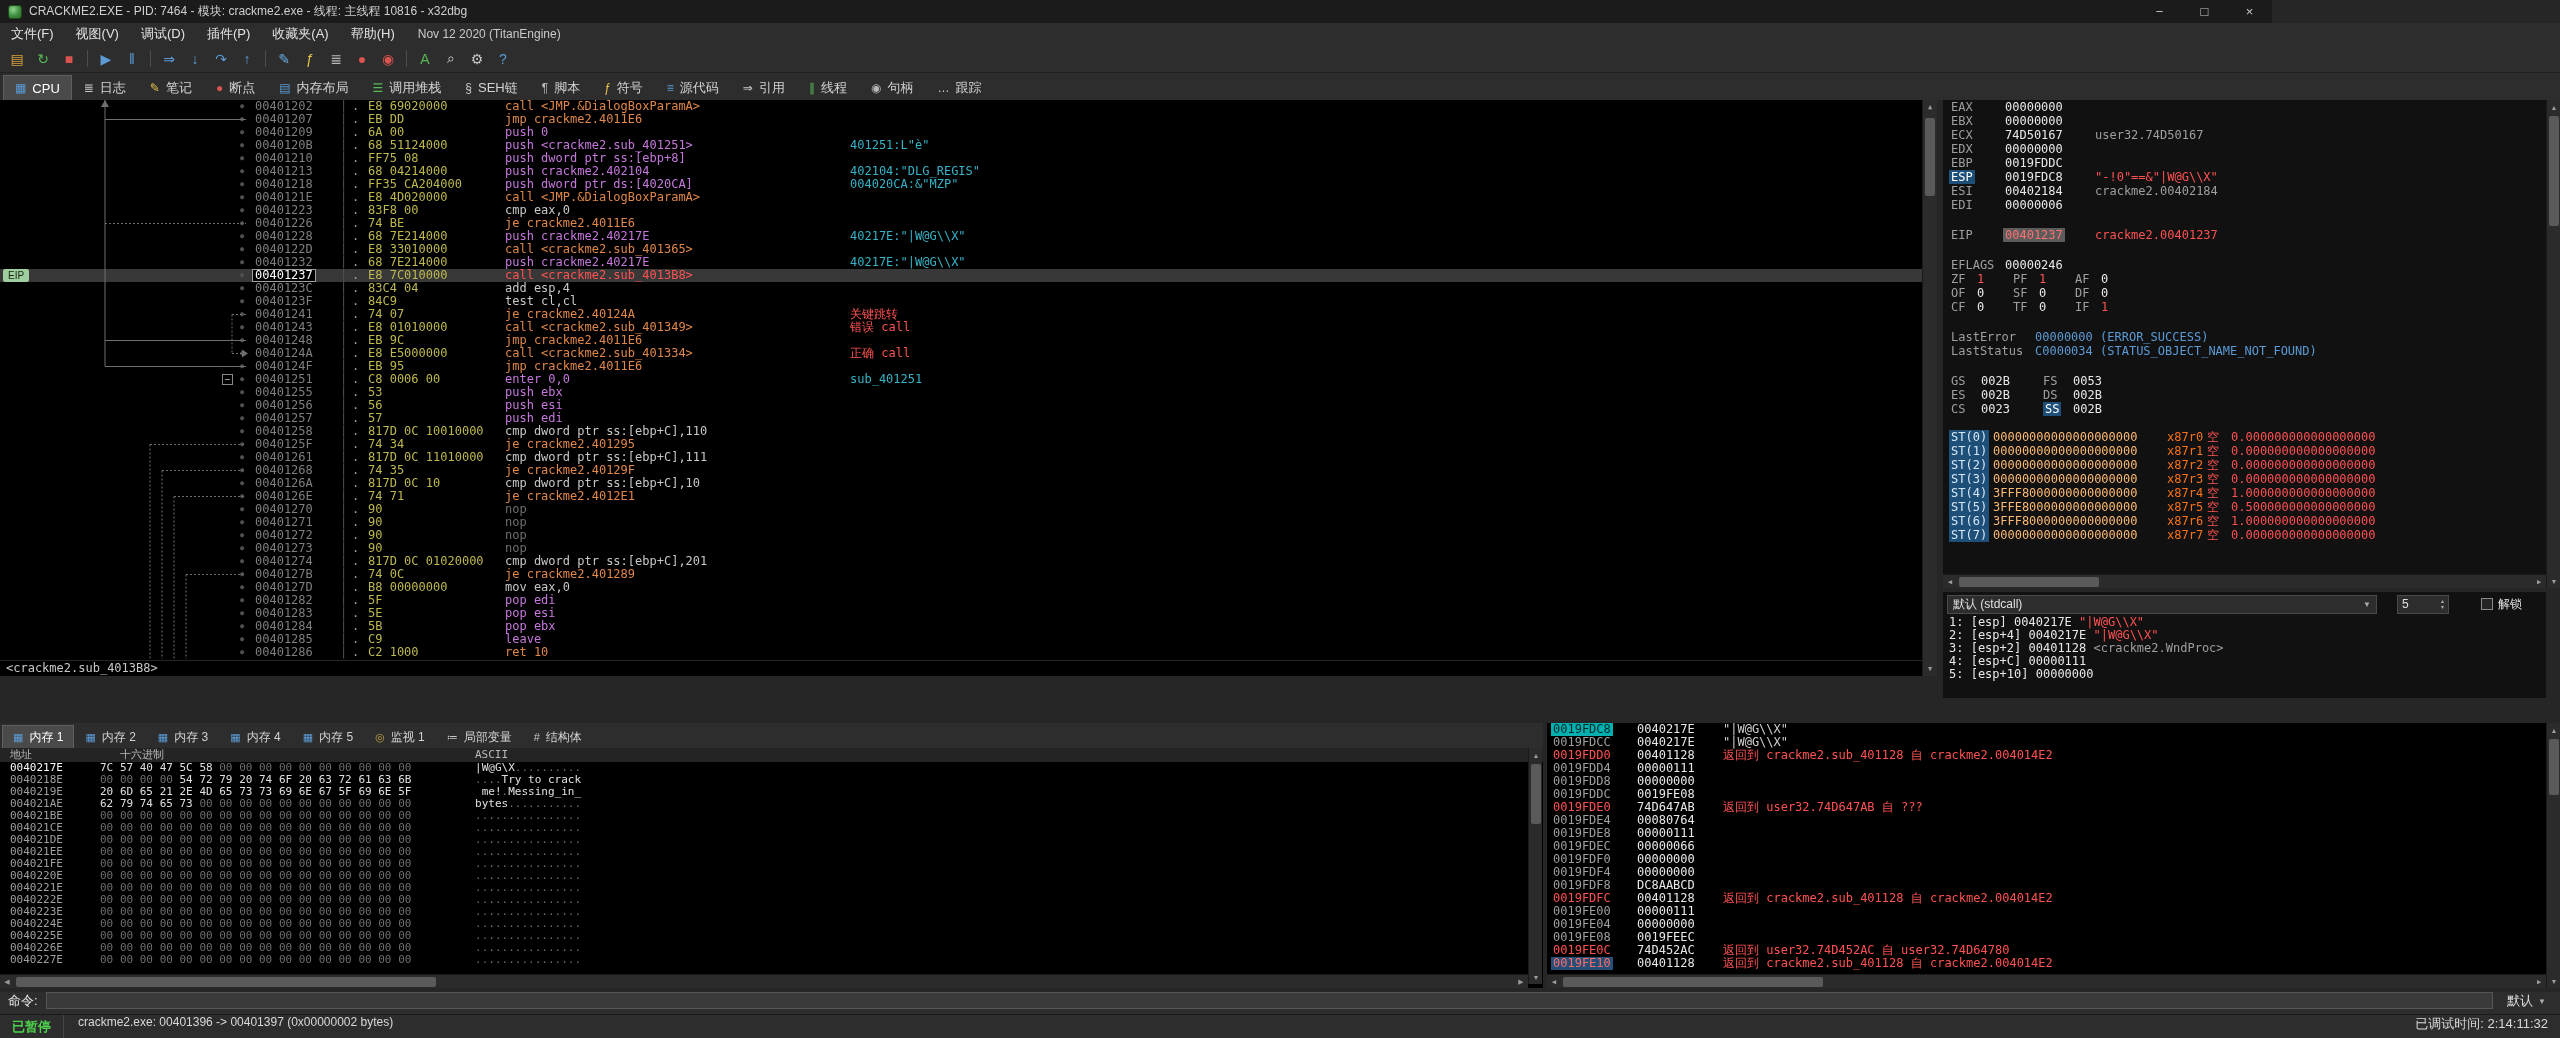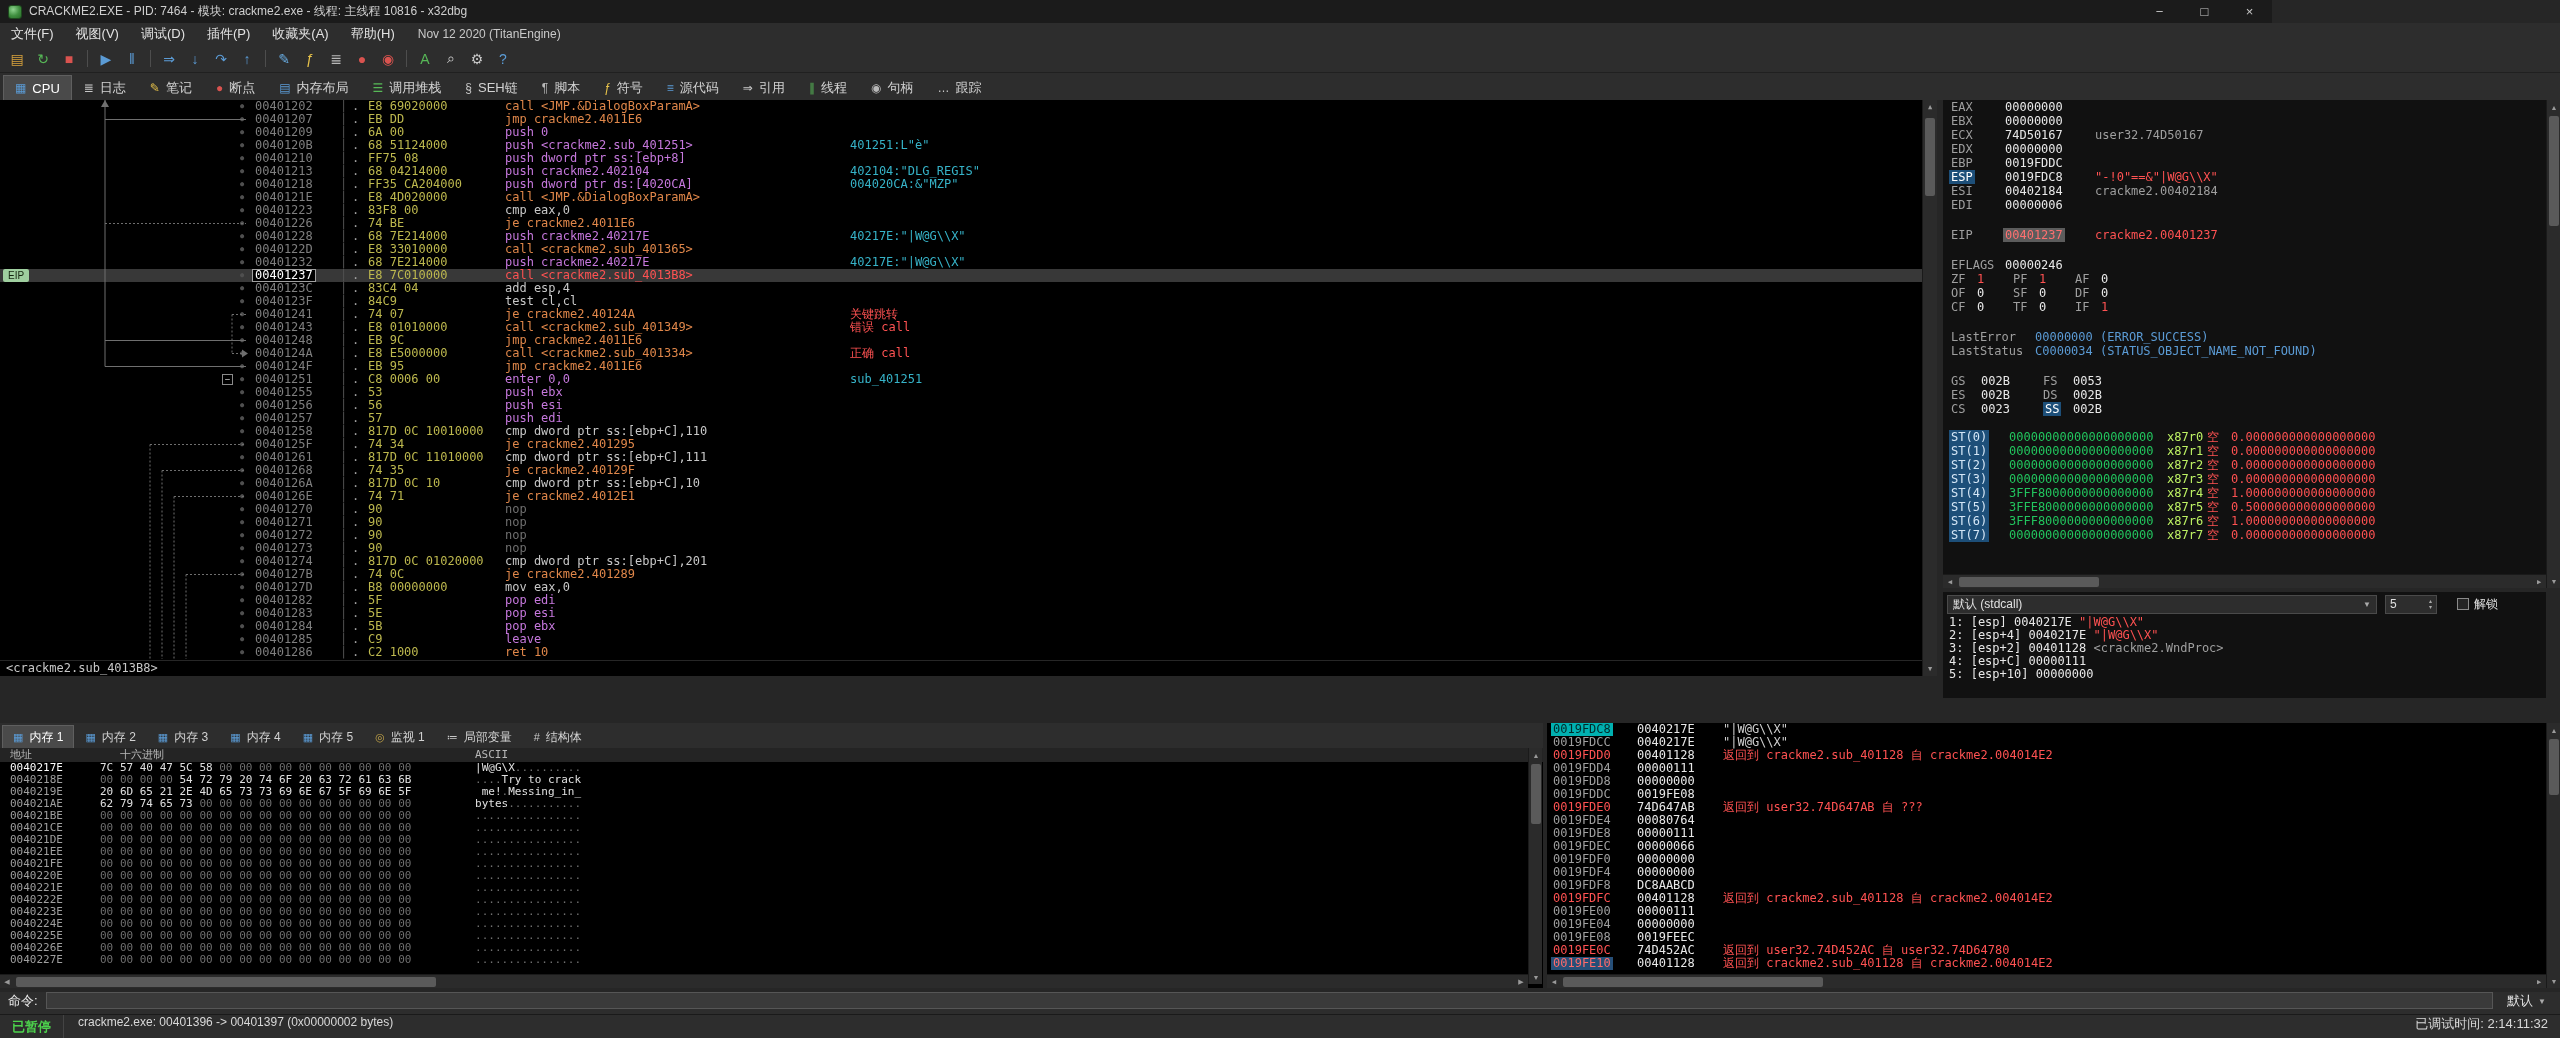--- a/index.html
+++ b/index.html
@@ -73,28 +73,28 @@
   .r-val.eipval{left:60px;background:#5c5c5c;color:#ff7070;padding:0 2px}
   .r-cmt{position:absolute;left:152px;color:#9f9f9f}
   .r-cmt.red{color:#ff5252}
   .r-lv{position:absolute;left:92px;color:#5b9bd5}
   .r-fn{position:absolute;color:#9f9f9f}.r-fv{position:absolute;color:#e8e8e8}.r-fv.on{color:#ff5252}
   .r-fn.p0{left:8px}.r-fv.p0{left:34px}.r-fn.p1{left:70px}.r-fv.p1{left:96px}.r-fn.p2{left:132px}.r-fv.p2{left:158px}
   .r-sn{position:absolute;color:#9f9f9f}.r-sv{position:absolute;color:#e8e8e8}
   .r-sn.sel{background:#1d4f79;color:#fff;padding:0 2px}
   .r-sn.p0{left:8px}.r-sv.p0{left:38px}.r-sn.p1{left:100px}.r-sv.p1{left:130px}
   .st-name{position:absolute;left:6px;background:#1d4f79;color:#d4e6f6;padding:0 2px}
-  .st-hex{position:absolute;left:66px;color:#22c55e}
-  .st-tag{position:absolute;left:224px;color:#bef264}
+  .st-hex{position:absolute;left:50px;color:#fdba74}
+  .st-tag{position:absolute;left:224px;color:#f97316}
   .st-st{position:absolute;left:264px;color:#ff5252}
   .st-val{position:absolute;left:288px;color:#ff5252}
 
   
   .args{position:absolute;left:1943px;top:592px;width:603px;height:106px;background:#111}
-  .args-head{display:flex;align-items:center;gap:8px;padding:2px 4px;height:24px}
+  .args-head{display:flex;align-items:center;gap:20px;padding:2px 4px;height:24px}
   .combo{flex:0 0 430px;height:19px;background:#2d2d2d;border:1px solid #4a4a4a;color:#e0e0e0;
     font-size:12px;padding:0 5px;display:flex;justify-content:space-between;align-items:center}
   .combo-arrow{font-size:8px;color:#aaa}
   .spin{width:52px;height:19px;background:#2d2d2d;border:1px solid #4a4a4a;display:flex;
     align-items:center;justify-content:space-between;padding:0 4px;color:#e0e0e0;font-size:12px}
   .spin-arrows{display:flex;flex-direction:column;font-size:6px;line-height:6px;color:#aaa}
   .chkwrap{display:flex;align-items:center;gap:5px;color:#e0e0e0;font-size:12px;margin-left:12px}
   .chk{width:12px;height:12px;border:1px solid #8a8a8a;background:#242424}
   .aline{position:relative;height:13px;line-height:13px;white-space:pre;color:#e8e8e8;
     font-size:12px;padding-left:6px}

